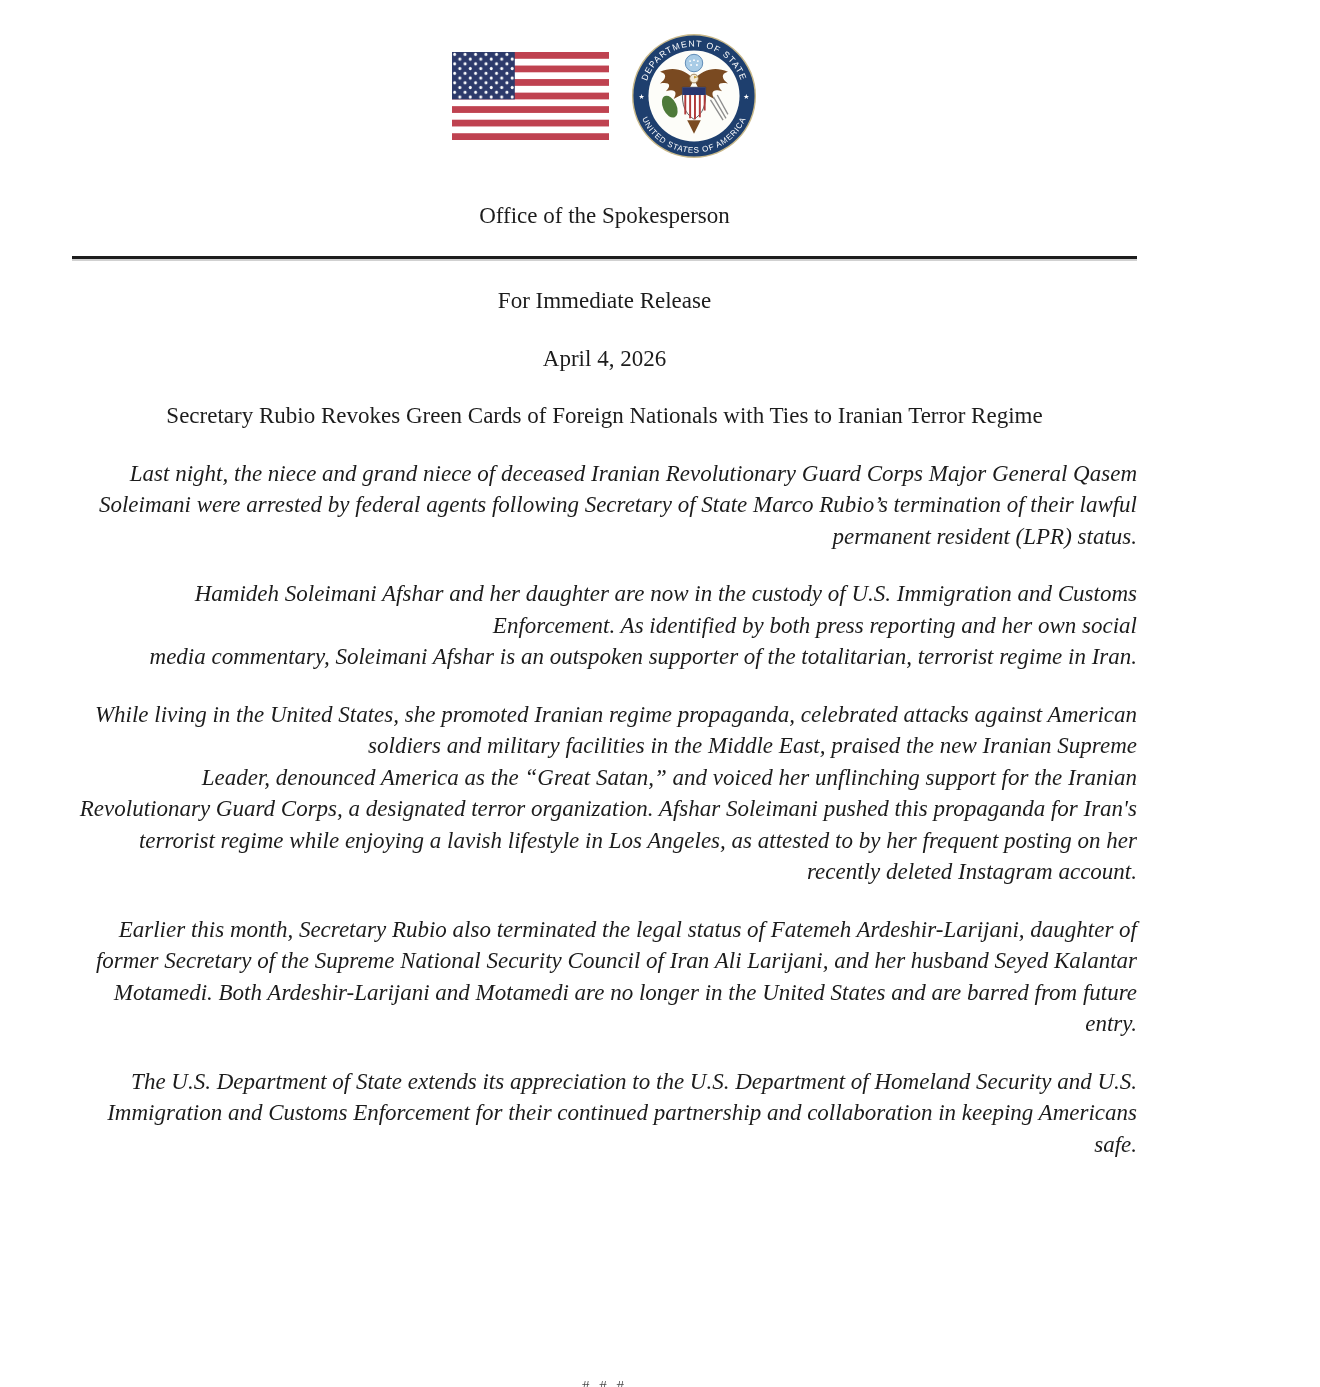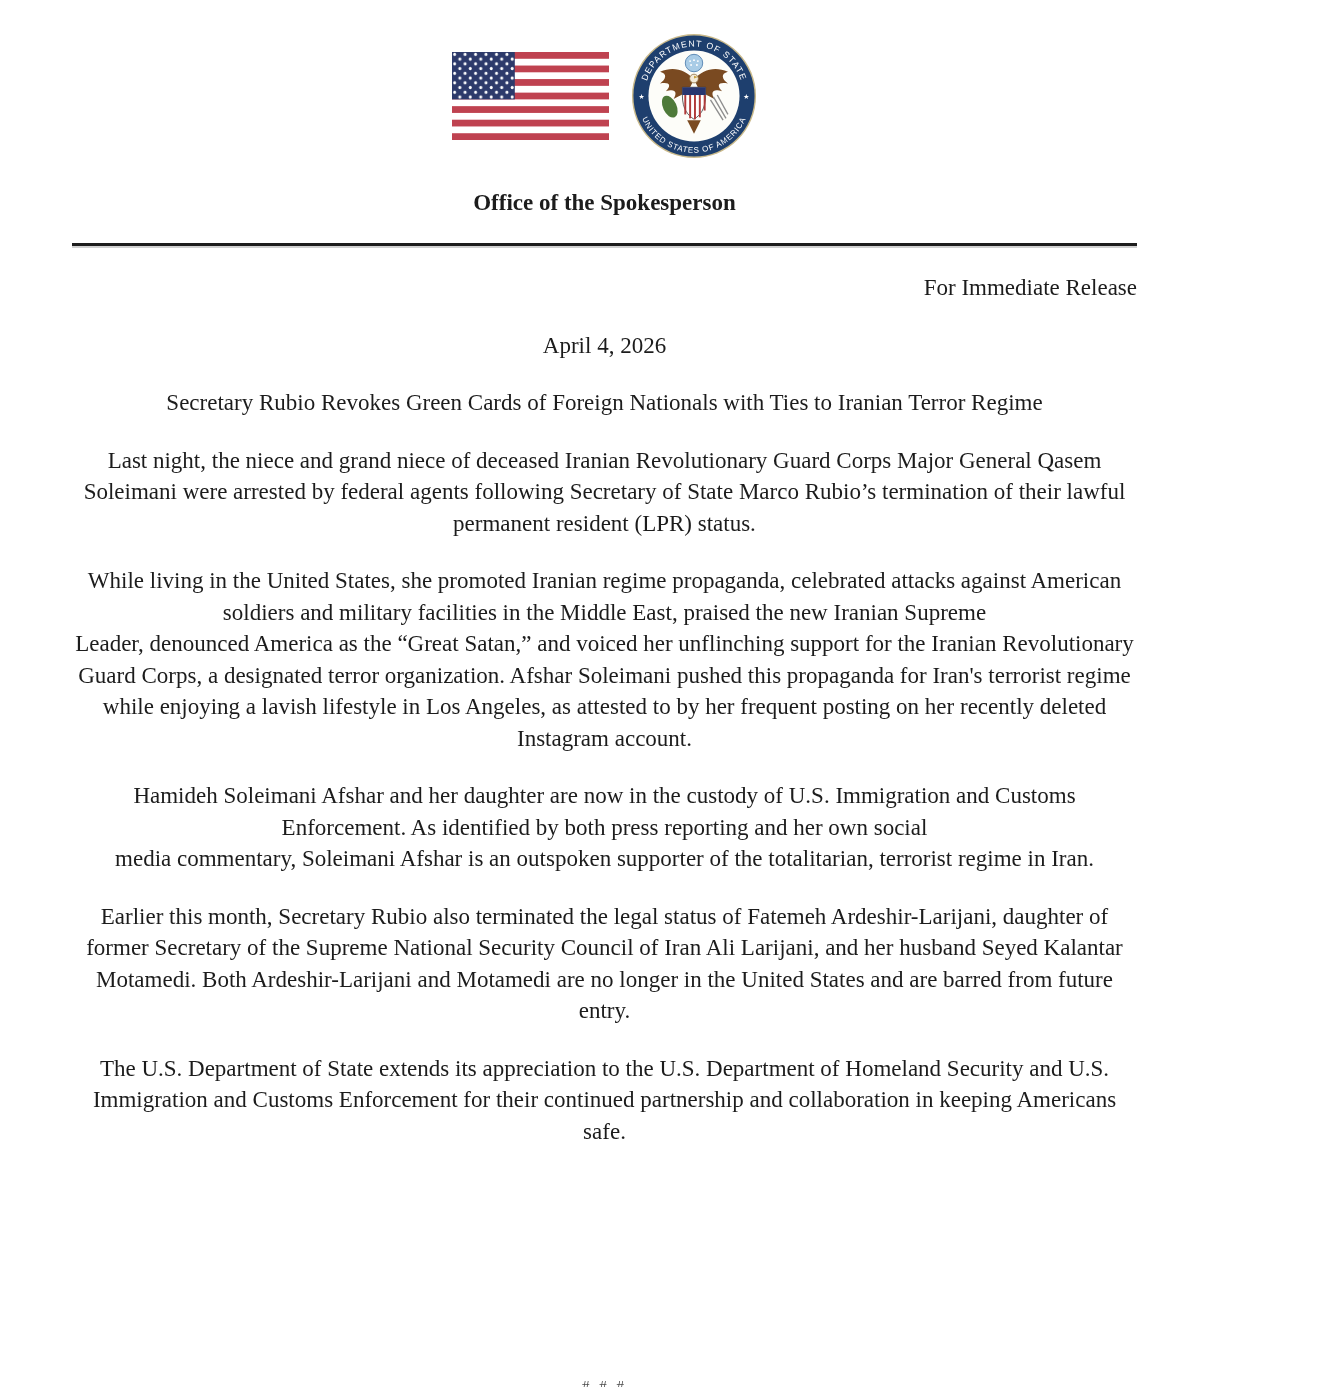--- a/index.html
+++ b/index.html
@@ -14,44 +14,44 @@
     color: #1c1c1c;
     padding: 33px 183px 0 72px;
   }
   .emblems {
     display: flex;
     justify-content: center;
     align-items: center;
     gap: 22px;
   }
   .office-line {
-    margin-top: 28px;
+    margin-top: 41px;
     text-align: center;
     font-size: 23px;
     line-height: 31px;
-    font-weight: bold;
   }
   .rule {
     margin-top: 25px;
     height: 3px;
     background: #1d1d1d;
     box-shadow: 0 2px 0 rgba(0,0,0,0.18);
     border: none;
   }
   .block { margin-top: 26px; font-size: 23px; line-height: 31.5px; }
-  .release-line { text-align: right; }
+  .release-line { text-align: center; }
   .doc-type { text-align: center; }
   .date-line { text-align: center; }
   .doc-title { text-align: center; }
   .paragraph {
     margin-top: 26px;
     font-size: 23px;
     line-height: 31.5px;
-    text-align: center;
+    text-align: right;
     white-space: pre-line;
+    font-style: italic;
   }
   .end-marker {
     position: absolute;
     top: 1378px;
     left: 72px;
     width: 1065px;
     text-align: center;
     font-size: 15px;
     letter-spacing: 3px;
     color: #4a4a4a;
@@ -143,23 +143,23 @@
 
   <div class="block release-line">For Immediate Release</div>
 
 
   <div class="block date-line">April 4, 2026</div>
 
   <div class="block doc-title">Secretary Rubio Revokes Green Cards of Foreign Nationals with Ties to Iranian Terror Regime</div>
 
   <div>
     <p class="paragraph">Last night, the niece and grand niece of deceased Iranian Revolutionary Guard Corps Major General Qasem Soleimani were arrested by federal agents following Secretary of State Marco Rubio’s termination of their lawful permanent resident (LPR) status.</p>
+    <p class="paragraph">Hamideh Soleimani Afshar and her daughter are now in the custody of U.S. Immigration and Customs Enforcement. As identified by both press reporting and her own social
+media commentary, Soleimani Afshar is an outspoken supporter of the totalitarian, terrorist regime in Iran.</p>
     <p class="paragraph">While living in the United States, she promoted Iranian regime propaganda, celebrated attacks against American soldiers and military facilities in the Middle East, praised the new Iranian Supreme
 Leader, denounced America as the “Great Satan,” and voiced her unflinching support for the Iranian Revolutionary Guard Corps, a designated terror organization. Afshar Soleimani pushed this propaganda for Iran's terrorist regime while enjoying a lavish lifestyle in Los Angeles, as attested to by her frequent posting on her recently deleted Instagram account.</p>
-    <p class="paragraph">Hamideh Soleimani Afshar and her daughter are now in the custody of U.S. Immigration and Customs Enforcement. As identified by both press reporting and her own social
-media commentary, Soleimani Afshar is an outspoken supporter of the totalitarian, terrorist regime in Iran.</p>
     <p class="paragraph">Earlier this month, Secretary Rubio also terminated the legal status of Fatemeh Ardeshir-Larijani, daughter of former Secretary of the Supreme National Security Council of Iran Ali Larijani, and her husband Seyed Kalantar Motamedi. Both Ardeshir-Larijani and Motamedi are no longer in the United States and are barred from future entry.</p>
     <p class="paragraph">The U.S. Department of State extends its appreciation to the U.S. Department of Homeland Security and U.S. Immigration and Customs Enforcement for their continued partnership and collaboration in keeping Americans safe.</p>
   </div>
 
   <div class="end-marker"># # #</div>
 
 </div>
 
 </body></html>

